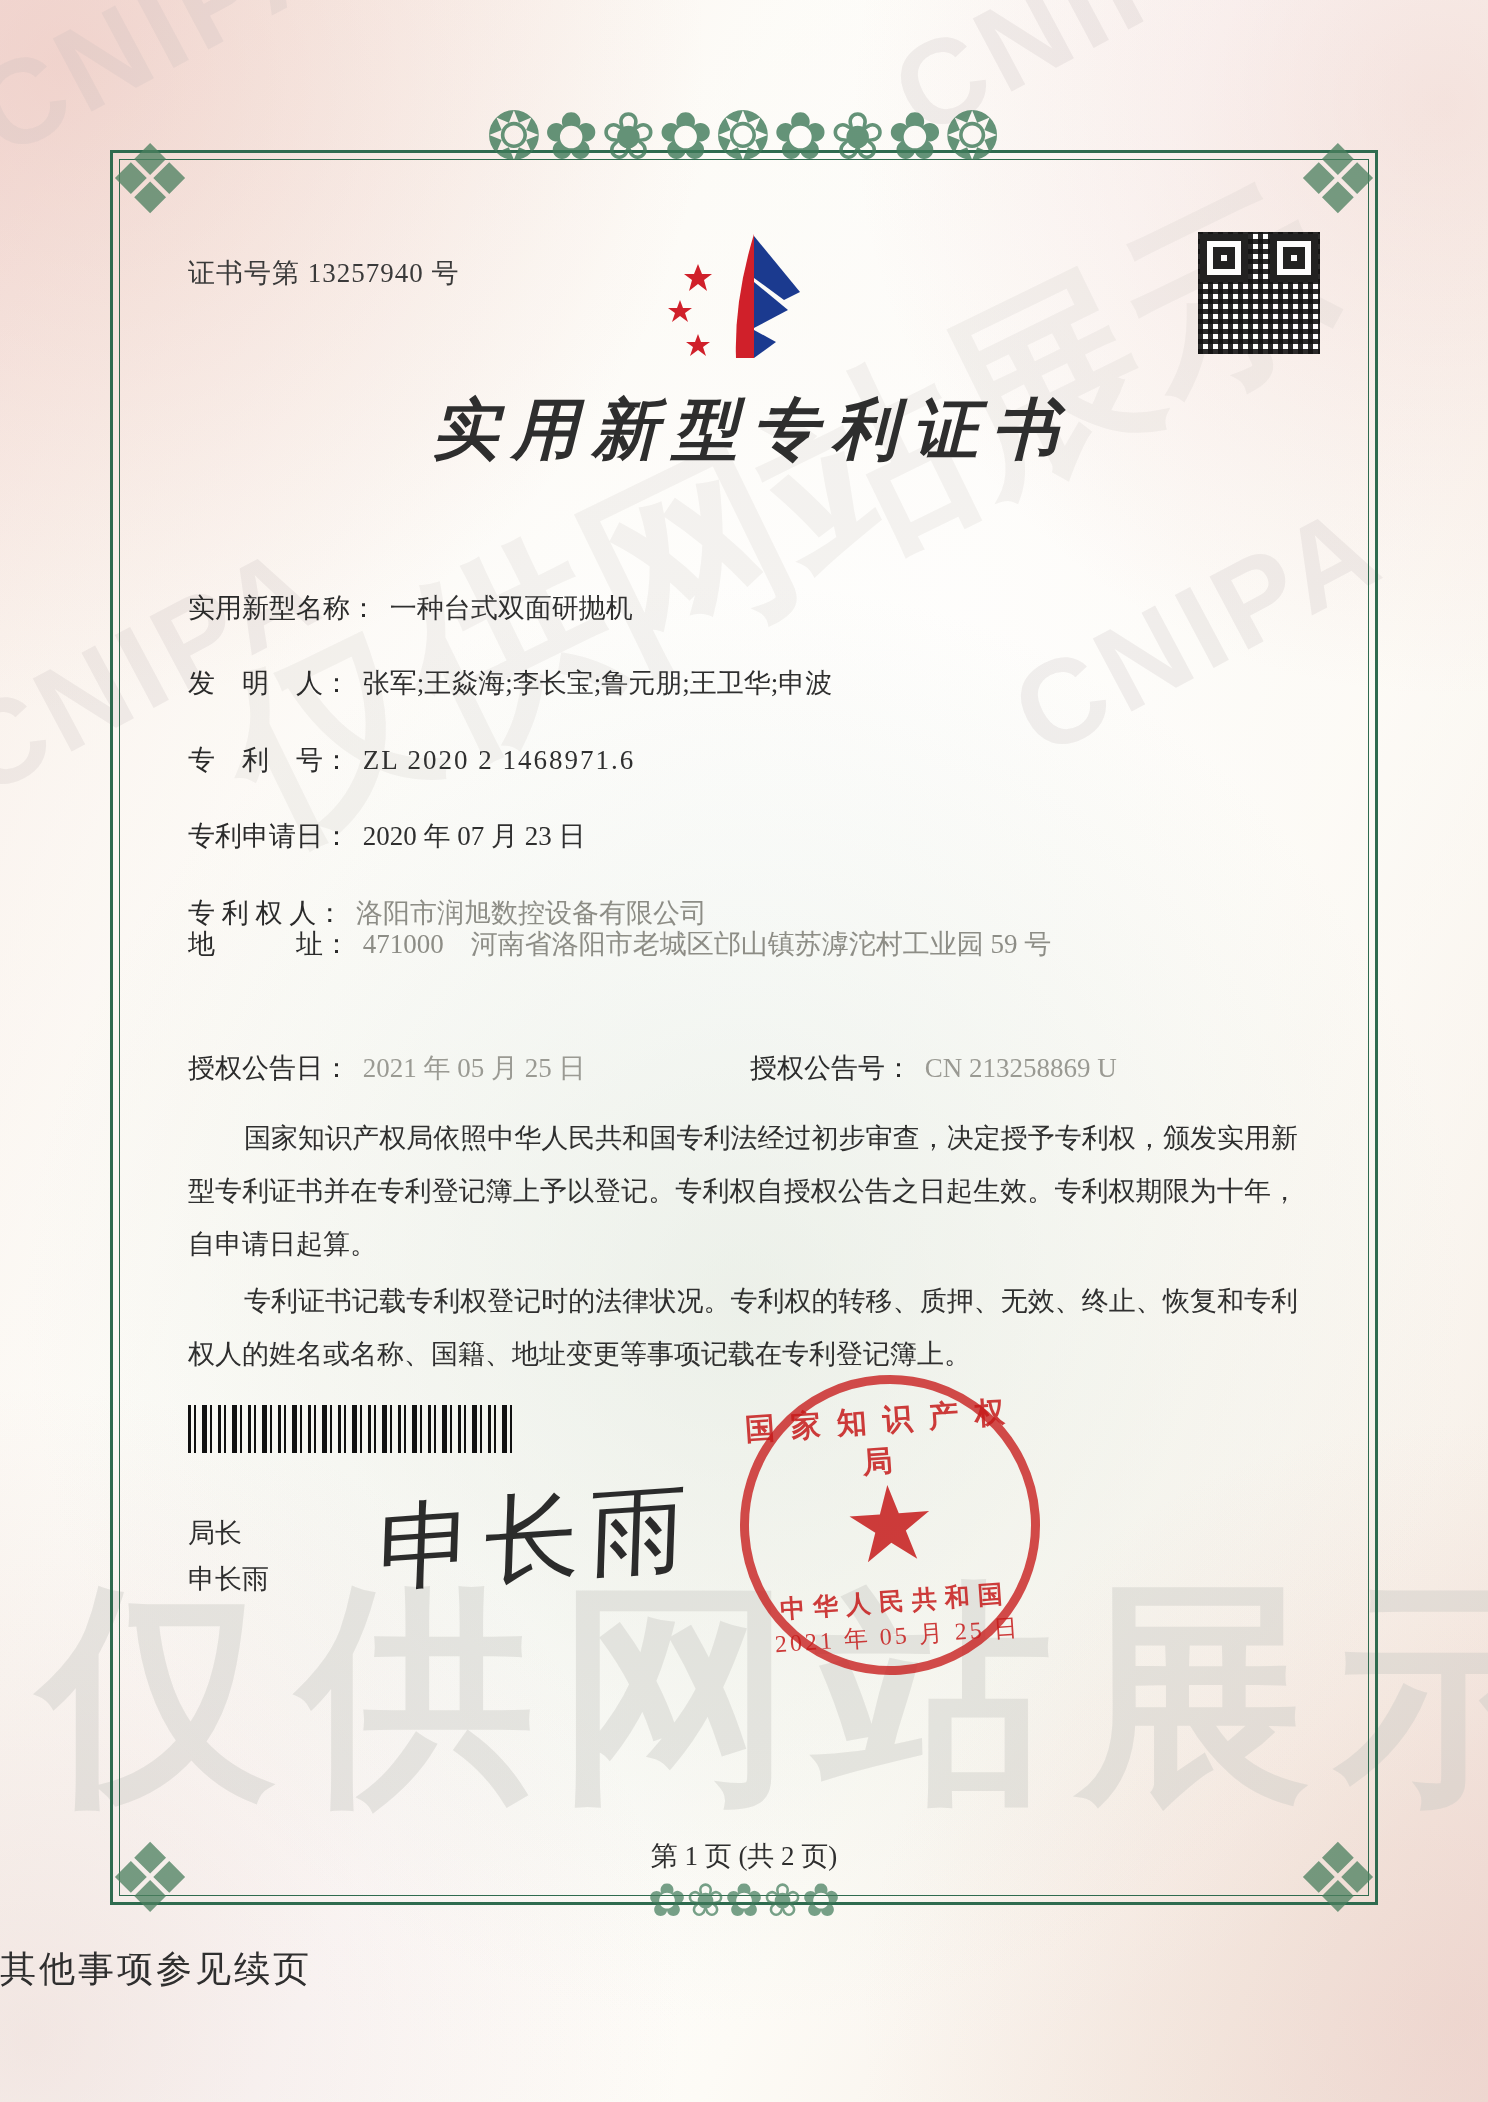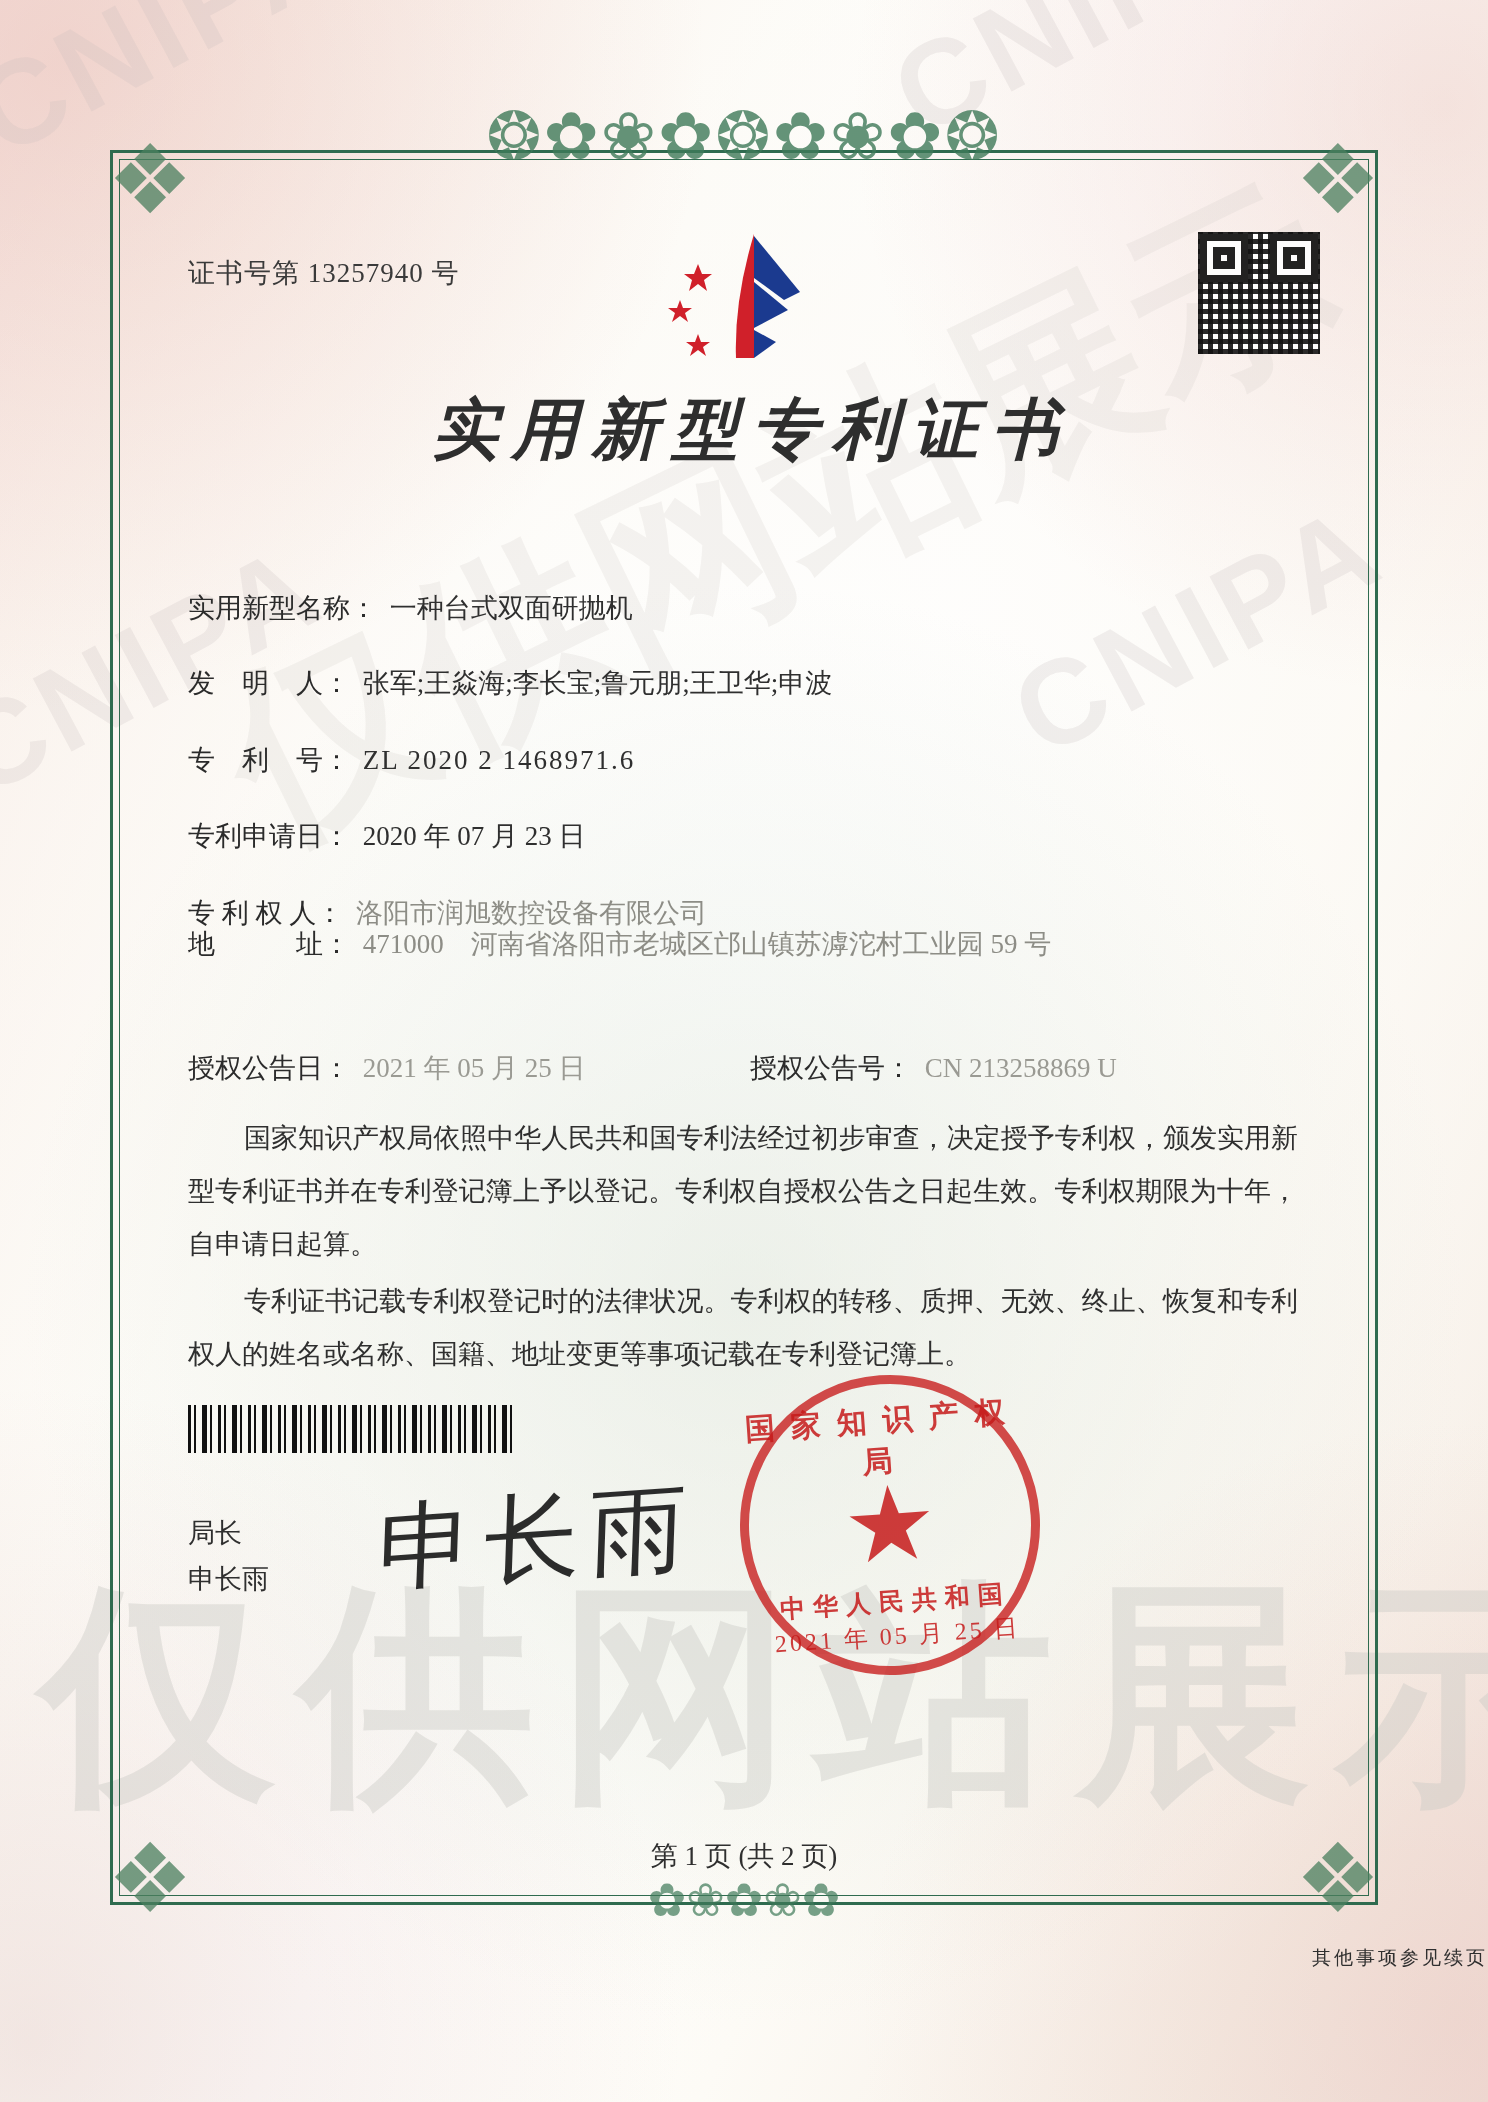--- a/index.html
+++ b/index.html
@@ -318,22 +318,22 @@
     bottom: 36px;
     text-align: center;
     font-size: 27px;
     color: #2f2f2f;
   }
 
   #footer-note {
     position: absolute;
     left: 0; right: 0;
     top: 1945px;
-    text-align: right;
-    font-size: 19px;
+    text-align: left;
+    font-size: 36px;
     letter-spacing: 3px;
     color: #2f2f2f;
   }
 </style>
 </head>
 <body>
 
 <div id="page">
 
   <div class="wm wm-cnipa wm1">CNIPA</div>

